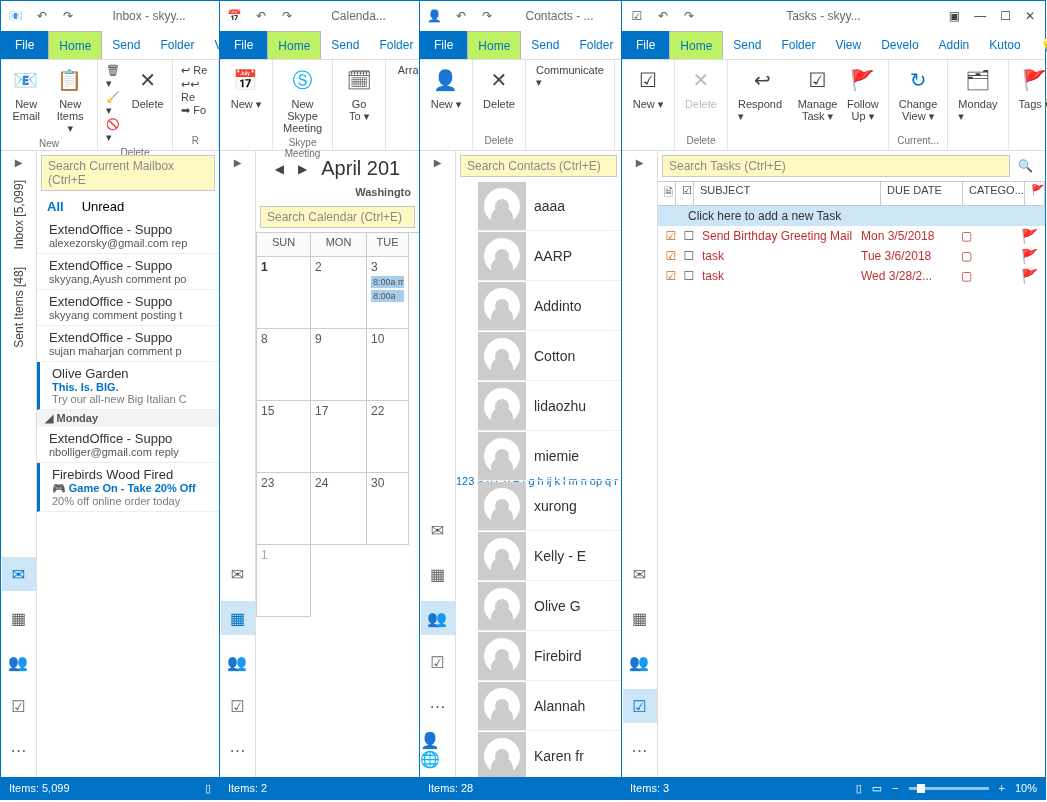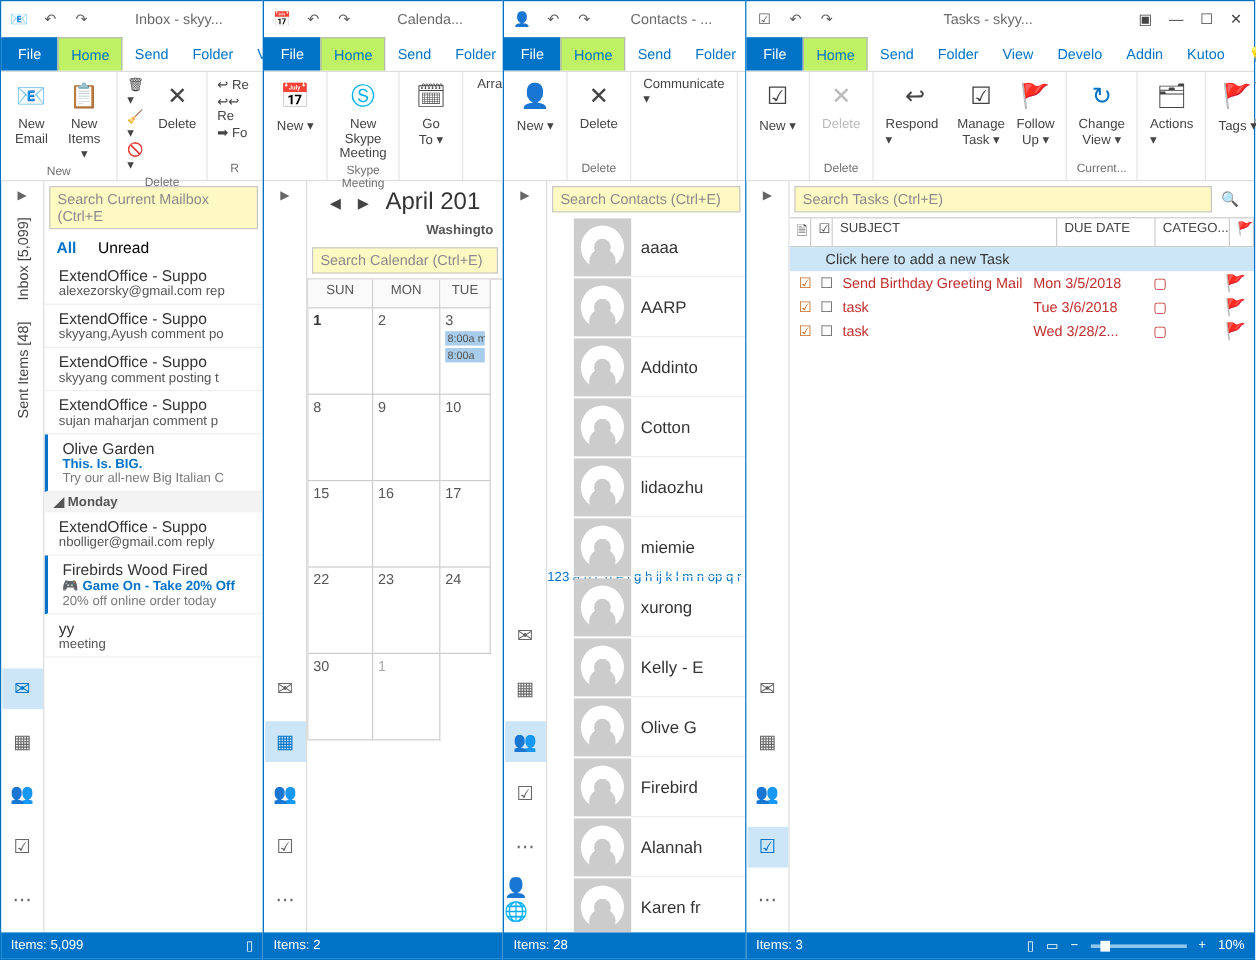--- a/index.html
+++ b/index.html
@@ -185,25 +185,20 @@
           <div class="mail">
             <div class="subj">ExtendOffice - Suppo</div>
             <div class="from">nbolliger@gmail.com reply</div>
             <div class="prev"><https: www.extendoffice<="" div=""></https:></div>
           </div>
           <div class="mail unread">
             <div class="subj">Firebirds Wood Fired</div>
             <div class="teaser">🎮 Game On - Take 20% Off</div>
             <div class="prev">20% off online order today</div>
           </div>
-          <div class="mail">
-            <div class="subj">yy</div>
-            <div class="from">meeting</div>
-            <div class="prev"></div>
-          </div>
         </div>
     </div>
   </div>
   <div class="status">
     <span>Items: 5,099</span>
     <span class="srt">
         <span>▯</span>
       </span>
   </div>
 </div>
@@ -286,21 +281,20 @@
           <div class="calcell calhead">SUN</div>
           <div class="calcell calhead">MON</div>
           <div class="calcell calhead">TUE</div>
           <div class="calcell"><span class="dn bold ">1</span></div>
           <div class="calcell"><span class="dn  ">2</span></div>
           <div class="calcell"><span class="dn  ">3</span><div class="evt">8:00a m t...</div><div class="evt">8:00a</div></div>
           <div class="calcell"><span class="dn  ">8</span></div>
           <div class="calcell"><span class="dn  ">9</span></div>
           <div class="calcell"><span class="dn  ">10</span></div>
           <div class="calcell"><span class="dn  ">15</span></div>
-          <div class="calcell"><span class="dn  ">16</span></div>
           <div class="calcell"><span class="dn  ">17</span></div>
           <div class="calcell"><span class="dn  ">22</span></div>
           <div class="calcell"><span class="dn  ">23</span></div>
           <div class="calcell"><span class="dn  ">24</span></div>
           <div class="calcell"><span class="dn  ">30</span></div>
           <div class="calcell"><span class="dn  gray">1</span></div>
         </div>
     </div>
   </div>
   <div class="status">
@@ -558,21 +552,21 @@
             <span style="white-space:pre-line;text-align:center">Change
 View ▾</span>
           </div>
         </div>
         <div class="rglabel">Current...</div>
       </div>
     <div class="rgroup">
         <div class="rrow">
           <div class="rbtn">
             <div class="ricon">🗂</div>
-            <span>Actions ▾</span>
+            <span>Monday ▾</span>
           </div>
         </div>
         <div class="rglabel">&nbsp;</div>
       </div>
     <div class="rgroup">
         <div class="rrow">
           <div class="rbtn">
             <div class="ricon" style="color:#e03030">🚩</div>
             <span>Tags ▾</span>
           </div>

